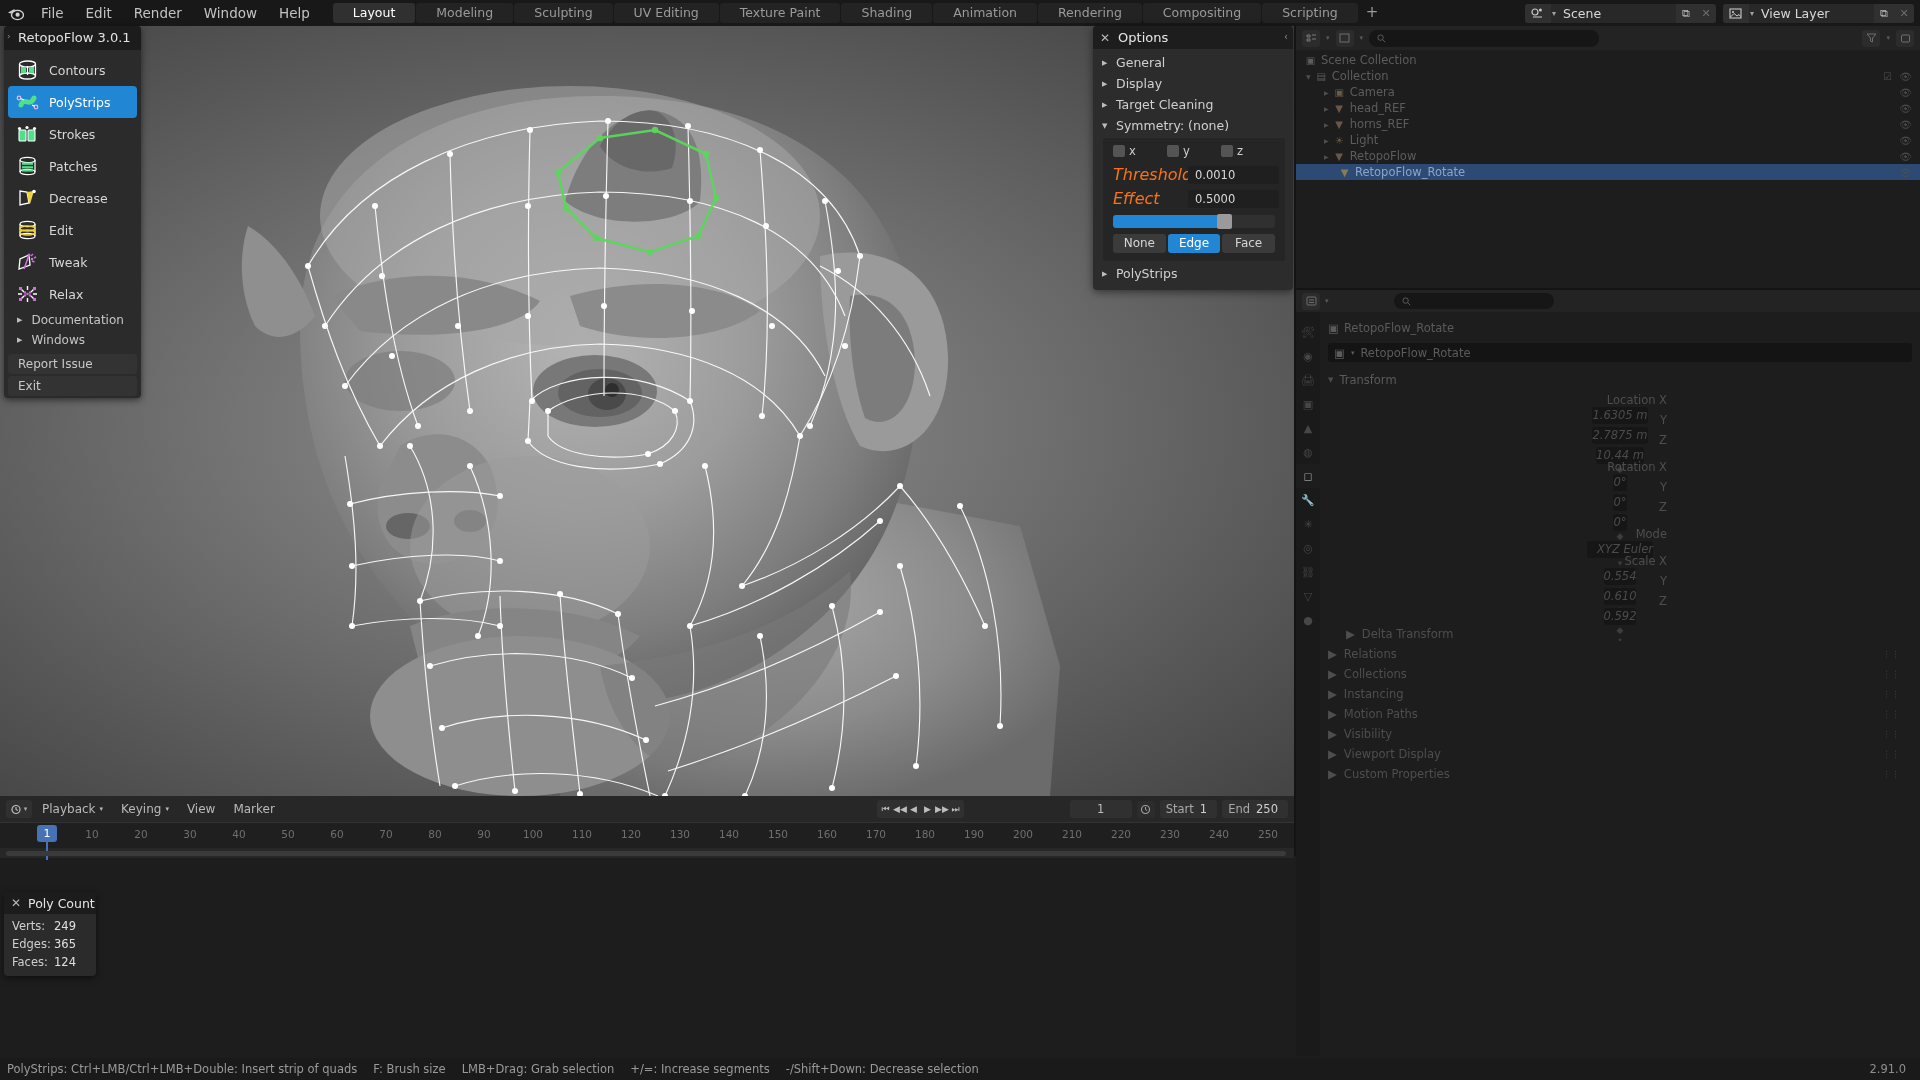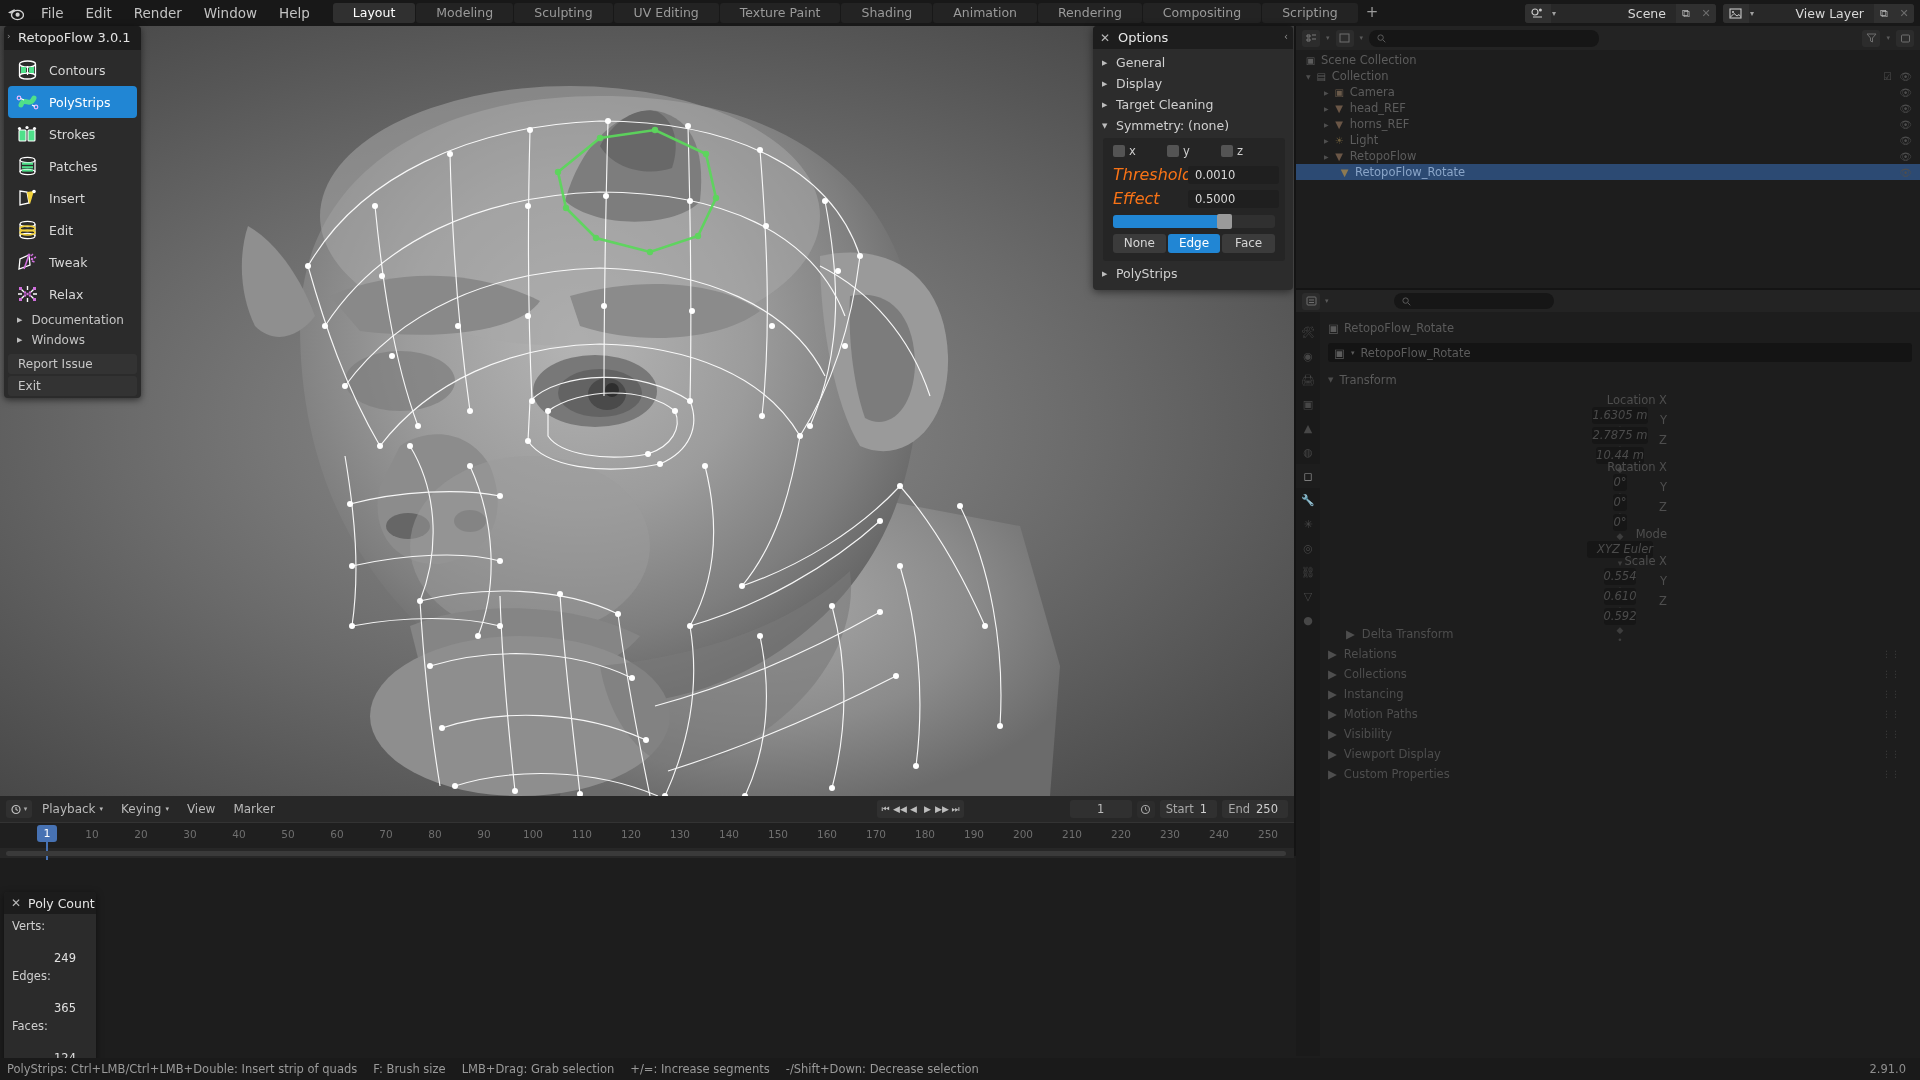--- a/index.html
+++ b/index.html
@@ -6,21 +6,21 @@
   html, body {
     width:1920px; height:1080px; overflow:hidden;
     background:#1d1d1d;
     font-family:"DejaVu Sans", sans-serif;
     font-size:13px; color:#d4d4d4;
   }
   #app { position:relative; width:1920px; height:1080px; }
 
   
   .topbar { position:absolute; left:0; top:0; width:1920px; height:26px;
-    background:#181818; display:flex; align-items:center;text-align:right; }
+    background:#181818; display:flex; align-items:center; }
   .bl-logo { width:30px; height:26px; display:flex; align-items:center; justify-content:center; }
   .bl-logo svg { display:block; }
   .menu-item { padding:0 11px; height:26px; line-height:26px; color:#c3c3c3; font-size:13.5px; }
   .wtabs { display:flex; align-items:center; height:26px; margin-left:12px; gap:1px; }
   .wtab { height:20px; line-height:20px; padding:0 20px; font-size:12.5px; color:#9a9a9a;
     border-radius:3px; background:#232323; }
   .wtab.active { background:#303030; color:#ffffff; }
   .wtab.plus { background:transparent; color:#9a9a9a; padding:0 7px; font-size:15px; line-height:18px;}
   .topright { position:absolute; right:6px; top:0; height:26px; display:flex; align-items:center; gap:7px; }
   .idblock { display:flex; align-items:center; height:19px; background:#282828; border-radius:3px; overflow:hidden; }
@@ -80,21 +80,21 @@
     background:#3b3b3b; color:#d5d5d5; border-radius:3px; }
   .btn3 .b.on { background:#2186d4; color:#fff; }
 
   
   .pc-panel { position:absolute; left:4px; top:892px; width:92px;
     background:#2b2b2b; border-radius:4px; box-shadow:0 2px 7px rgba(0,0,0,.5); overflow:hidden; }
   .pc-head { height:22px; background:#1c1c1c; display:flex; align-items:center; gap:7px; padding-left:7px; }
   .pc-head .t { font-size:12.5px; color:#e5e5e5; }
   .pc-row { display:flex; font-size:11.5px; color:#cfcfcf; padding:2px 0 2px 8px; }
   .pc-row .k { width:42px; }
-  .pc-row .v { color:#e0e0e0;margin-top:32px; }
+  .pc-row .v { color:#e0e0e0; }
 
   
   .timeline { position:absolute; left:0; top:796px; width:1294px; height:62px; background:#272727; }
   .tl-head { height:26px; display:flex; align-items:center; padding-left:6px; gap:2px; }
   .tl-ed { width:26px; height:18px; background:#303030; border-radius:3px; display:flex; align-items:center; justify-content:center; gap:1px; }
   .tl-menu { padding:0 8px; font-size:12px; color:#b9b9b9; height:18px; line-height:18px; display:flex; align-items:center; gap:4px;}
   .tl-right { position:absolute; right:6px; top:4px; display:flex; align-items:center; gap:5px; }
   .tl-frame { width:62px; height:18px; background:#303030; border-radius:3px; text-align:center;
     line-height:18px; font-size:11.5px; color:#bcbcbc; }
   .tl-se { display:flex; height:18px; background:#303030; border-radius:3px; overflow:hidden; }
@@ -475,21 +475,21 @@
       </div>
 
       <div class="rf-tool">
         <span class="rf-ico">
           <svg width="23" height="20" viewBox="0 0 23 20">
             <path d="M4 3 L4 17 L13 15 L11 4 Z" fill="none" stroke="#fff" stroke-width="1.3"></path>
             <path d="M11 4 L18 3 L14 16 L13 15 Z" fill="#f2d23c"></path>
             <circle cx="18" cy="3.5" r="1.8" fill="#fff"></circle>
           </svg>
         </span>
-        <span class="lbl">Insert</span>
+        <span class="lbl">Decrease</span>
       </div>
 
       <div class="rf-tool">
         <span class="rf-ico">
           <svg width="23" height="20" viewBox="0 0 23 20">
             <ellipse cx="11.5" cy="4" rx="7.5" ry="2.6" fill="none" stroke="#fff" stroke-width="1.2"></ellipse>
             <ellipse cx="11.5" cy="16" rx="7.5" ry="2.6" fill="none" stroke="#fff" stroke-width="1.2"></ellipse>
             <path d="M4 4 V16 M19 4 V16" stroke="#fff" stroke-width="1.2"></path>
             <ellipse cx="11.5" cy="8.5" rx="7.5" ry="2.4" fill="none" stroke="#f2d23c" stroke-width="1.5"></ellipse>
             <ellipse cx="11.5" cy="12.5" rx="7.5" ry="2.4" fill="none" stroke="#f2d23c" stroke-width="1.5"></ellipse>

